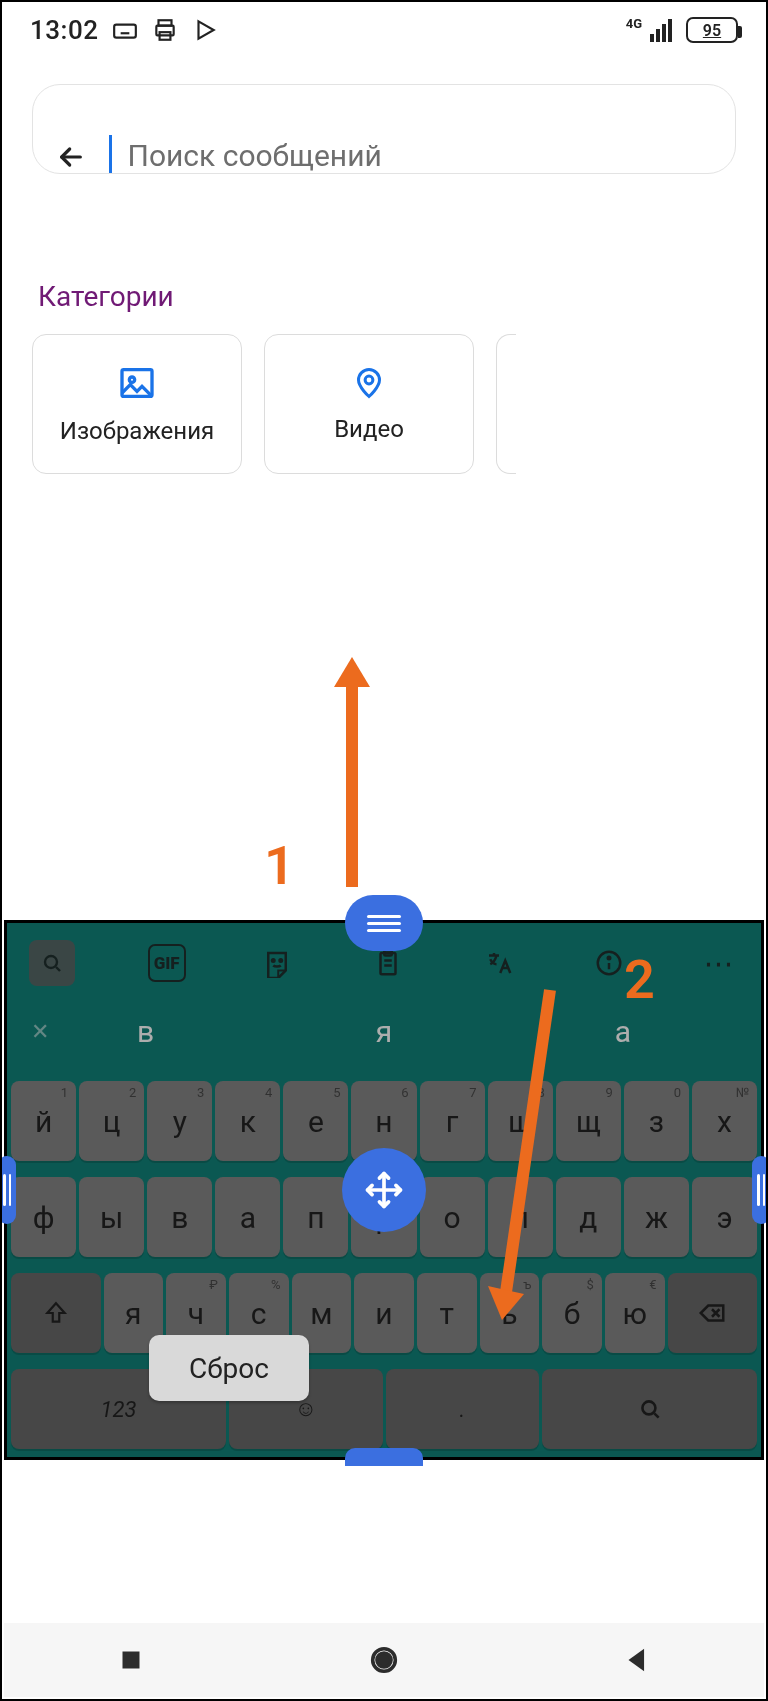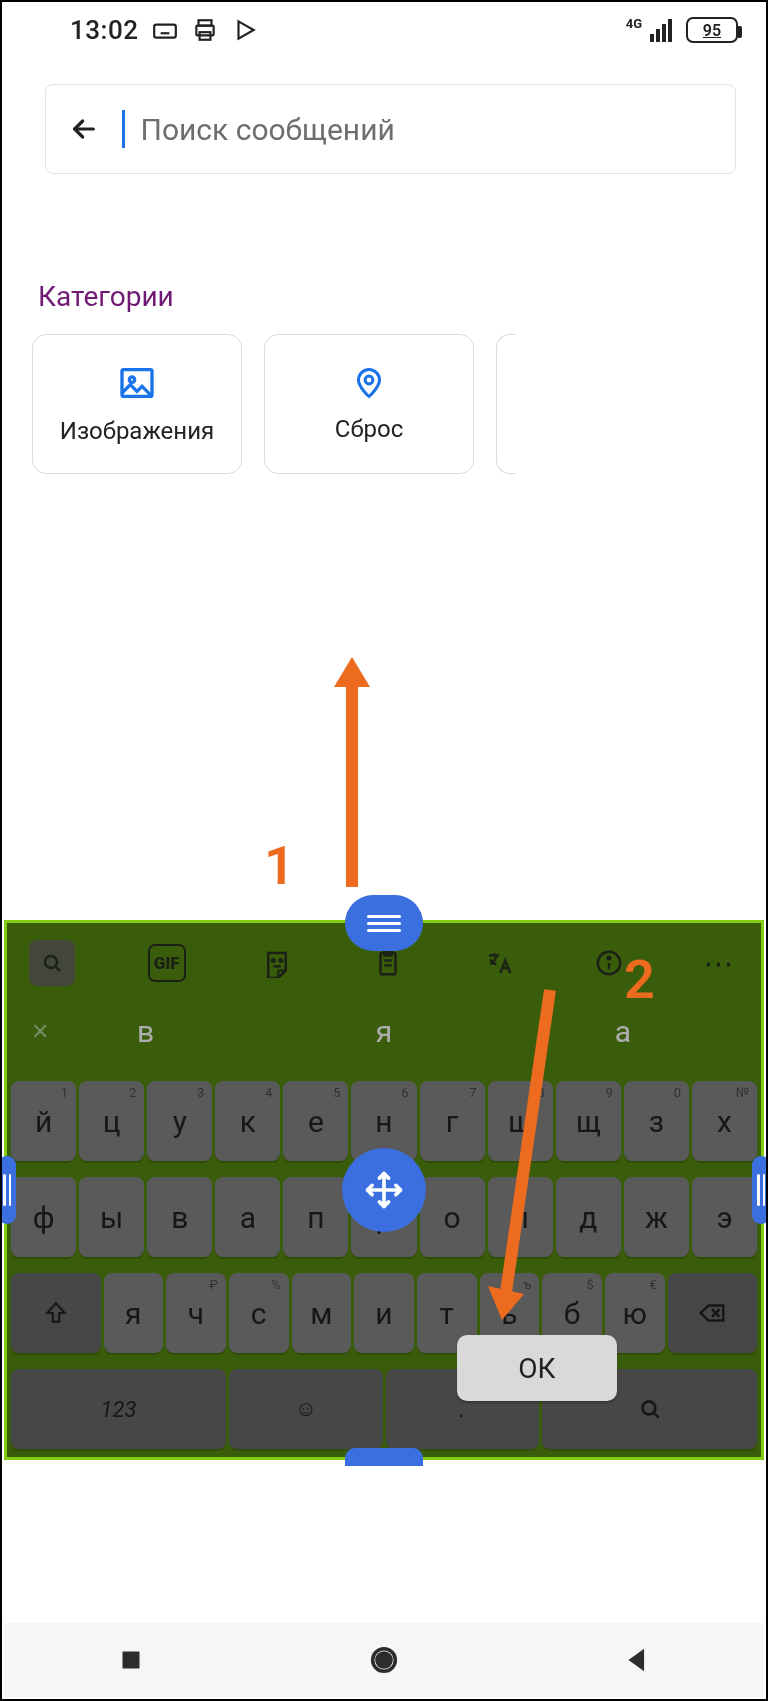--- a/index.html
+++ b/index.html
@@ -1,45 +1,45 @@
 <!DOCTYPE html>
 <html><head>
 <meta charset="utf-8">
 <style>
   * { box-sizing: border-box; margin: 0; padding: 0; font-family: Roboto, Arial, sans-serif; }
   body { width: 768px; height: 1701px; background: #fff; position: relative; border: 2px solid #000; overflow: hidden; }
 
   
-  .status { position: absolute; top: 0; left: 0; right: 0; height: 56px; padding: 0 28px; display: flex; align-items: center; justify-content: space-between; color: #222; margin-left: 40px; }
+  .status { position: absolute; top: 0; left: 0; right: 0; height: 56px; padding: 0 28px; display: flex; align-items: center; justify-content: space-between; color: #222; }
   .status .left, .status .right { display: flex; align-items: center; gap: 14px; }
   .status .time { font-size: 26px; font-weight: 500; letter-spacing: .5px; }
   .status svg, .status .ico { width: 26px; height: 26px; }
   .batt { display: flex; align-items: center; }
   .batt .box { width: 52px; height: 26px; border: 2.5px solid #222; border-radius: 7px; position: relative; display: flex; align-items: center; justify-content: center; font-size: 16px; font-weight: 600; text-decoration: underline; }
   .batt .box::after { content: ""; position: absolute; right: -6px; top: 7px; width: 4px; height: 12px; background: #222; border-radius: 0 2px 2px 0; }
   .sig { display: flex; align-items: flex-end; gap: 2px; }
   .sig i { width: 4px; background: #222; display: block; }
   .sig i:nth-child(1){height:8px} .sig i:nth-child(2){height:13px} .sig i:nth-child(3){height:18px} .sig i:nth-child(4){height:23px}
   .net4g { font-size: 13px; font-weight: 700; margin-right: -6px; margin-top: -14px; }
 
   
-  .search { position: absolute; top: 82px; left: 43px; right: 30px; height: 90px; border: 1.5px solid #e3e3e3; border-radius: 8px; display: flex; align-items: center; padding: 0 22px; gap: 22px; }
+  .search { position: absolute; top: 82px; left: 30px; right: 30px; height: 90px; border: 1.5px solid #e3e3e3; border-radius: 28px; display: flex; align-items: flex-end; padding: 0 22px; gap: 22px; }
   .search .placeholder { font-size: 30px; color: #6e6e6e; }
   .search .cursor { width: 2.5px; height: 38px; background: #1a73e8; margin-right: -6px; }
 
   
   .cat-title { position: absolute; top: 278px; left: 36px; font-size: 28px; color: #701a75; }
   .cards { position: absolute; top: 332px; left: 30px; right: 0; display: flex; gap: 22px; }
   .card { width: 210px; height: 140px; border: 1.5px solid #dcdcdc; border-radius: 14px; display: flex; flex-direction: column; align-items: center; justify-content: center; gap: 14px; flex-shrink: 0; }
   .card .lbl { font-size: 24px; color: #222; }
   .card svg { color: #1a73e8; }
   .card.peek { width: 20px; border-right: none; border-radius: 14px 0 0 14px; }
 
   
-  .kb-wrap { position: absolute; left: 2px; right: 2px; top: 918px; height: 540px; background: #4d7c0f; border: 3px solid #84cc16; }
+  .kb-wrap { position: absolute; left: 2px; right: 2px; top: 918px; height: 540px; background: #0f766e; border: 3px solid #000000; }
   .kb-dim { position: absolute; inset: 0; background: rgba(0,0,0,.25); pointer-events: none; }
   .kb-handle-top { position: absolute; top: -28px; left: 50%; transform: translateX(-50%); width: 78px; height: 56px; background: #3b6fe0; border-radius: 28px; display: flex; flex-direction: column; align-items: center; justify-content: center; gap: 4px; z-index: 5; }
   .kb-handle-top i { width: 34px; height: 3px; background: #fff; border-radius: 2px; display: block; }
   .kb-handle-bot { position: absolute; bottom: -9px; left: 50%; transform: translateX(-50%); width: 78px; height: 18px; background: #3b6fe0; border-radius: 10px 10px 0 0; z-index: 5; }
   .kb-handle-side { position: absolute; top: 50%; transform: translateY(-50%); width: 18px; height: 68px; background: #3b6fe0; z-index: 5; display: flex; align-items: center; justify-content: center; gap: 3px; }
   .kb-handle-side i { width: 2.5px; height: 32px; background: #fff; border-radius: 2px; display: block; }
   .kb-handle-side.l { left: -9px; border-radius: 10px; }
   .kb-handle-side.r { right: -9px; border-radius: 10px; }
 
   .kb-toolbar { position: absolute; top: 10px; left: 14px; right: 14px; height: 60px; display: flex; align-items: center; justify-content: space-between; padding: 0 8px; }
@@ -130,21 +130,21 @@
         <circle cx="9" cy="10" r="1.6"></circle>
         <path d="M3 18l5-5 4 4 3-3 6 6"></path>
       </svg>
     <span class="lbl">Изображения</span>
   </div>
   <div class="card">
     <svg width="36" height="36" viewBox="0 0 24 24" fill="none" stroke="currentColor" stroke-width="2">
         <path d="M12 21s-7-6.2-7-11a7 7 0 1 1 14 0c0 4.8-7 11-7 11z"></path>
         <circle cx="12" cy="10" r="2.6"></circle>
       </svg>
-    <span class="lbl">Сброс</span>
+    <span class="lbl">Видео</span>
   </div>
   <div class="card peek"></div>
 </div>
 
 <div class="kb-wrap">
   <div class="kb-handle-top">
       <i></i>
       <i></i>
       <i></i>
     </div>
@@ -345,21 +345,21 @@
     </div>
   </div>
 
   <div class="kb-move">
     <svg width="44" height="44" viewBox="0 0 24 24" fill="none" stroke="#fff" stroke-width="2" stroke-linecap="round">
         <path d="M12 3v18M3 12h18"></path>
         <path d="M12 3l-2.5 2.5M12 3l2.5 2.5M12 21l-2.5-2.5M12 21l2.5-2.5M3 12l2.5-2.5M3 12l2.5 2.5M21 12l-2.5-2.5M21 12l-2.5 2.5"></path>
       </svg>
   </div>
 
-  <div class="kb-btn ok">ОК</div>
+  <div class="kb-btn reset">Сброс</div>
 
   <div class="kb-dim"></div>
 </div>
 
 <div class="nav">
   <svg class="nb" viewBox="0 0 24 24" fill="#2c2c2c">
       <rect x="6" y="6" width="12" height="12"></rect>
     </svg>
   <svg class="nb" viewBox="0 0 24 24" fill="none" stroke="#2c2c2c" stroke-width="2.5">
       <circle cx="12" cy="12" r="8"></circle>

